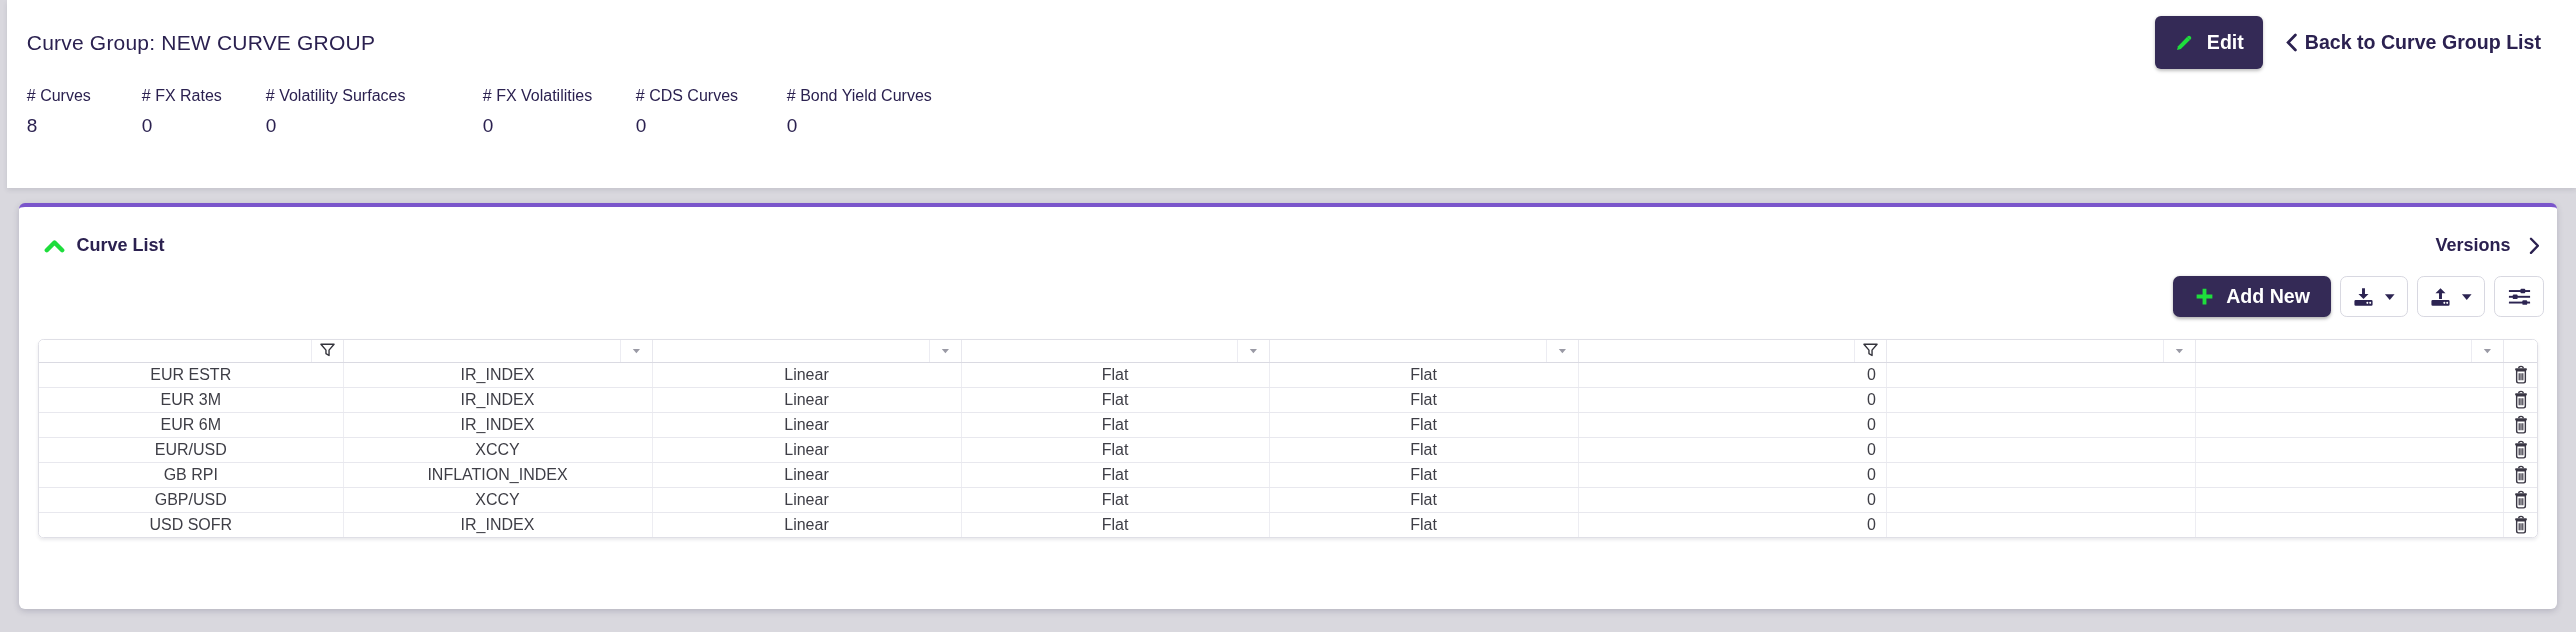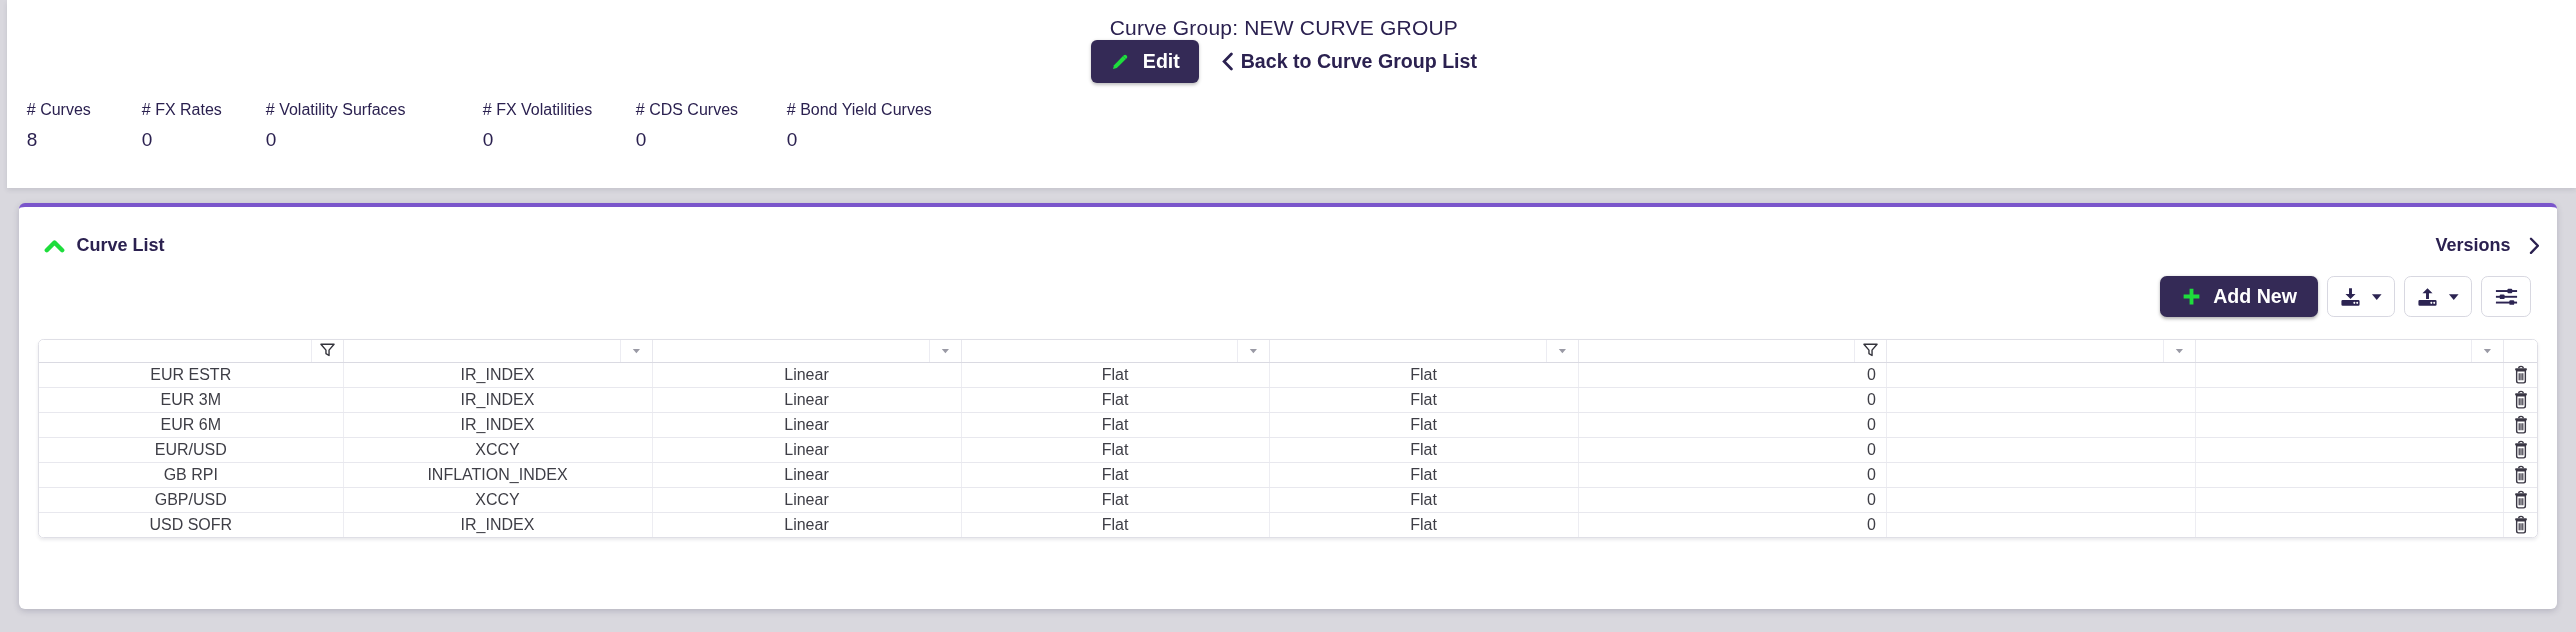--- a/index.html
+++ b/index.html
@@ -5,45 +5,45 @@
   :root{
     --page-bg:#d9d8de; --navy:#2b2150; --btn-bg:#342a56; --green:#1edd3c;
     --purple:#7a55cb; --th-bg:#ebebf1; --cell-text:#3e3e46; --grid-line:#e8e8ee;
   }
   *{box-sizing:border-box; font-family:"Liberation Sans","DejaVu Sans",sans-serif;}
   html,body{margin:0;padding:0;}
   body{width:2576px;height:633px;background:var(--page-bg);overflow:hidden;}
 
   
   .top{margin-left:6.8px;height:188px;background:#fff;position:relative;box-shadow:0 2.7px 4.7px rgba(50,50,75,.12);}
-  .header-row{display:flex;align-items:center;justify-content:space-between;padding:16px 35px 0 20px;flex-direction:column;}
+  .header-row{display:flex;align-items:center;justify-content:space-between;padding:16px 35px 0 20px;}
   .page-title{font-size:21px;font-weight:500;color:var(--navy);letter-spacing:0.2px;}
   .header-actions{display:flex;align-items:center;gap:23px;}
-  .edit-btn{height:43px;padding:4px 19px;border:none;border-radius:6px;background:var(--btn-bg);color:#fff;
+  .edit-btn{height:53px;padding:4px 19px;border:none;border-radius:6px;background:var(--btn-bg);color:#fff;
     font-size:19.6px;font-weight:700;display:flex;align-items:center;gap:13px;cursor:pointer;box-shadow:0 1.4px 3.4px rgba(0,0,0,.25);}
   .back-link{display:flex;align-items:center;gap:7.4px;color:var(--navy);font-size:19.6px;font-weight:700;text-decoration:none;cursor:pointer;}
 
   .stats{display:flex;padding-left:20px;margin-top:17.6px;}
   .stat:nth-child(1){width:115px;} .stat:nth-child(2){width:124px;} .stat:nth-child(3){width:217px;}
   .stat:nth-child(4){width:153px;} .stat:nth-child(5){width:151px;}
   .stat-label{font-size:16px;color:var(--navy);}
   .stat-value{font-size:19px;color:var(--navy);margin-top:10px;}
 
   .tabs{position:absolute;bottom:0;left:0;display:flex;padding-left:26px;}
   .tab{font-size:18px;font-weight:700;color:var(--navy);margin-right:32px;padding-bottom:10.8px;position:relative;cursor:pointer;white-space:nowrap;}
   .tab.active::after{content:"";position:absolute;left:-6px;right:-8.8px;bottom:1.4px;height:8px;background:var(--navy);}
 
   
   .panel{margin:15px 19px 0;background:#fff;border-top:4.7px solid var(--purple);border-radius:6px;
     height:406px;box-shadow:0 2px 6px rgba(55,55,85,.22);position:relative;}
   .panel-head{display:flex;justify-content:space-between;align-items:center;padding:28px 17.6px 0 25px;}
   .section-title{display:flex;align-items:center;gap:11.5px;color:var(--navy);font-size:18px;font-weight:700;cursor:pointer;}
   .versions-link{display:flex;align-items:center;gap:18px;color:var(--navy);font-size:18px;font-weight:700;text-decoration:none;cursor:pointer;}
 
-  .toolbar{display:flex;justify-content:flex-end;align-items:center;gap:8.8px;padding-right:26px;margin-top:20px;}
+  .toolbar{display:flex;justify-content:flex-end;align-items:center;gap:8.8px;padding-right:13px;margin-top:20px;}
   .add-new-btn{height:41px;padding:0 21px;border:none;border-radius:6.8px;background:var(--btn-bg);color:#fff;
     font-size:19.6px;font-weight:700;display:flex;align-items:center;gap:10.8px;cursor:pointer;box-shadow:0 1.4px 3.4px rgba(0,0,0,.3);}
   .icon-btn{height:41px;padding:0 11.5px;border-radius:6.8px;background:#fff;border:1.4px solid #d8d8e1;
     display:flex;align-items:center;justify-content:center;gap:8.8px;cursor:pointer;}
 
   
   .table-wrap{margin:21.6px 19px 0;border:0.7px solid #dfdfe6;border-radius:5.4px;overflow:hidden;box-shadow:0 2px 3.4px rgba(40,40,70,.10);}
   table{width:100%;border-collapse:collapse;table-layout:fixed;}
   th{height:26px;background:var(--th-bg);font-weight:400;font-size:16px;color:#3b3b45;border-right:1.4px solid #fff;text-align:center;cursor:pointer;}
   th:last-child{border-right:none;}

